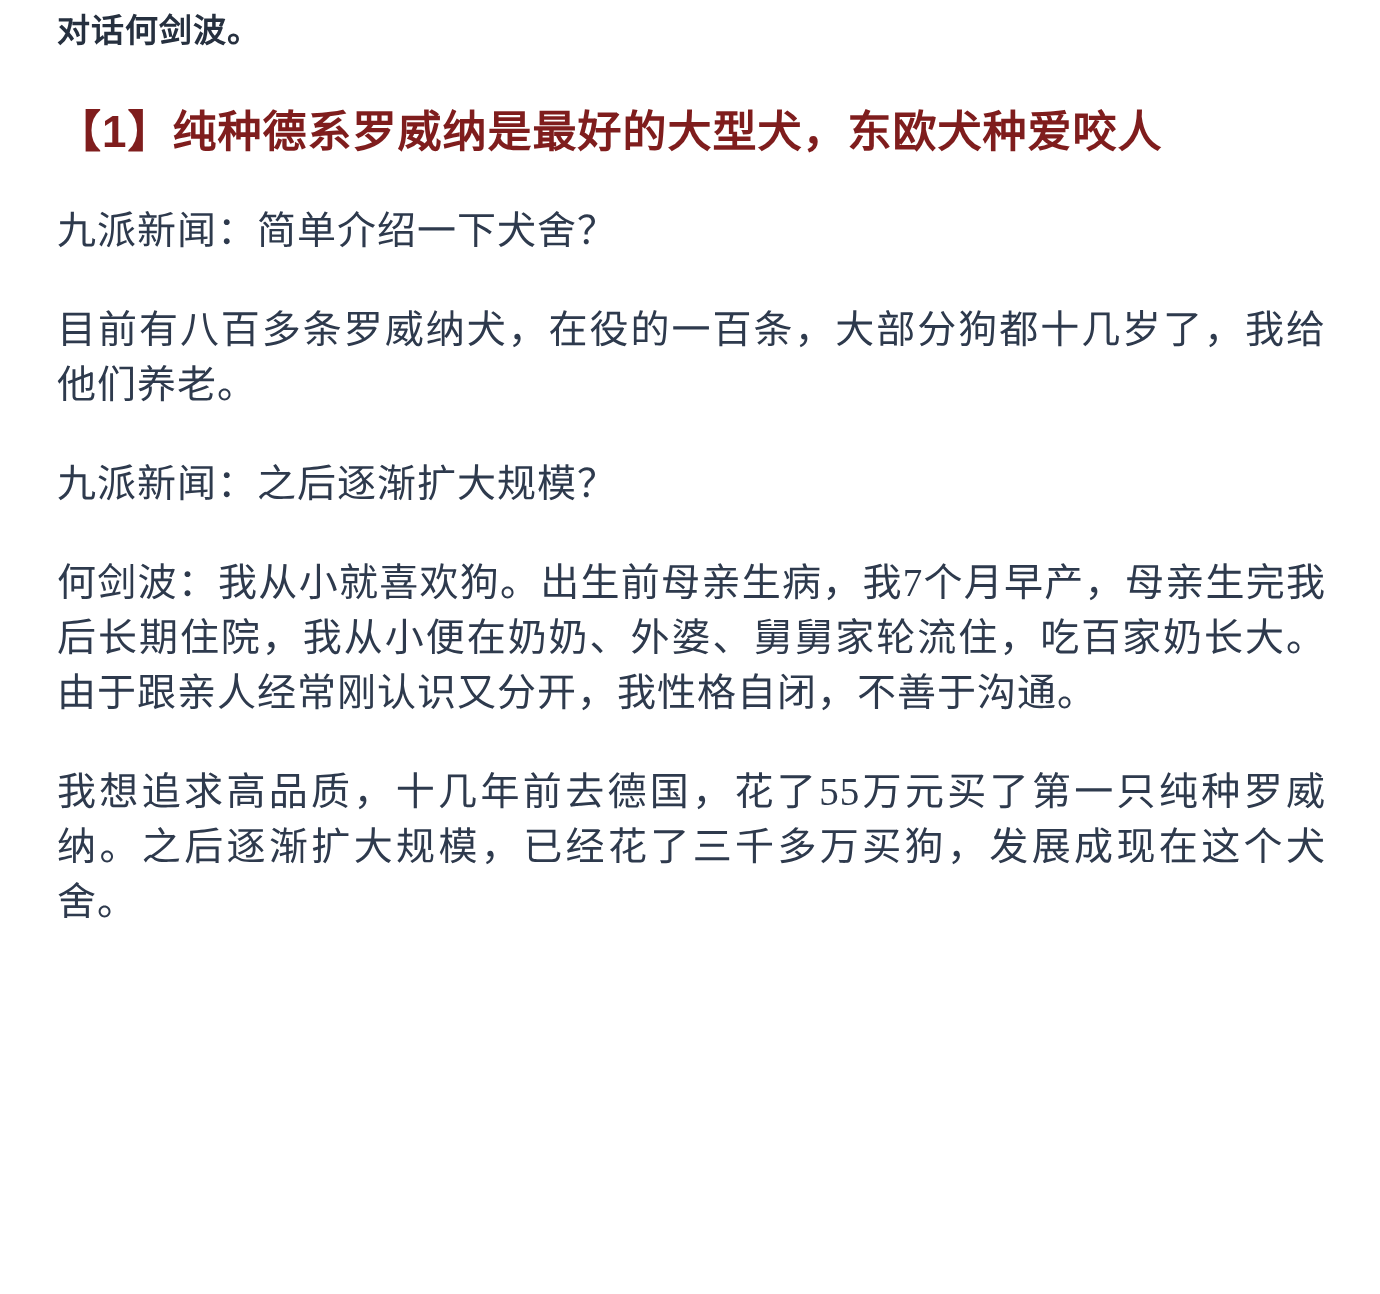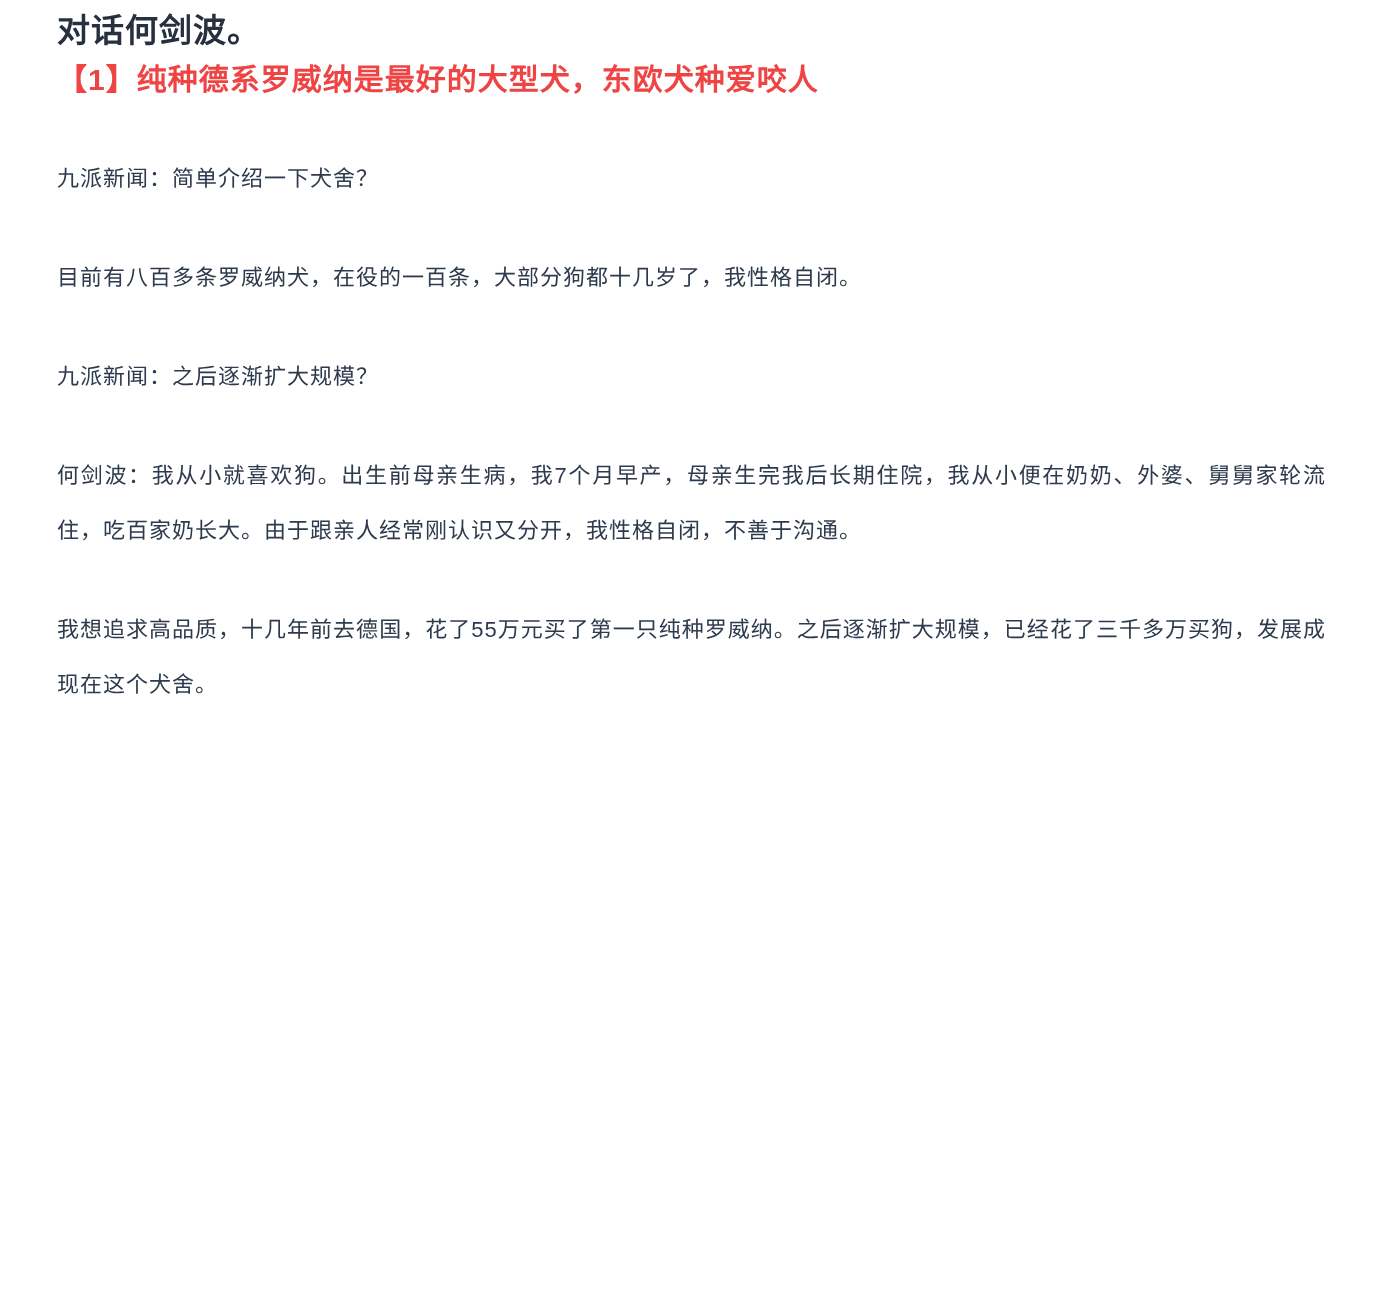--- a/index.html
+++ b/index.html
@@ -22,43 +22,45 @@
 
   .article-title {
     font-size: 33px;
     font-weight: 700;
     line-height: 42px;
     color: #26303f;
     letter-spacing: 1px;
   }
 
   .section-heading {
-    font-size: 30px;
+    font-size: 44px;
     font-weight: 700;
     line-height: 55px;
-    color: #ef4444;
+    margin-top: 52px;
+    color: #7f1d1d;
     letter-spacing: 1px;
   }
 
   .para {
-    font-size: 22px;
+    font-size: 39px;
     line-height: 55px;
     margin-top: 44px;
     text-align: justify;
     text-justify: inter-ideograph;
     letter-spacing: 1px;
     word-break: break-all;
+    font-family: Liberation Serif, serif;
   }
 </style>
 </head>
 <body>
 
 <div class="article">
   <h1 class="article-title">对话何剑波。</h1>
 
   <h2 class="section-heading">【1】纯种德系罗威纳是最好的大型犬，东欧犬种爱咬人</h2>
 
   <p class="para">九派新闻：简单介绍一下犬舍？</p>
-  <p class="para">目前有八百多条罗威纳犬，在役的一百条，大部分狗都十几岁了，我性格自闭。</p>
+  <p class="para">目前有八百多条罗威纳犬，在役的一百条，大部分狗都十几岁了，我给他们养老。</p>
   <p class="para">九派新闻：之后逐渐扩大规模？</p>
   <p class="para">何剑波：我从小就喜欢狗。出生前母亲生病，我7个月早产，母亲生完我后长期住院，我从小便在奶奶、外婆、舅舅家轮流住，吃百家奶长大。由于跟亲人经常刚认识又分开，我性格自闭，不善于沟通。</p>
   <p class="para">我想追求高品质，十几年前去德国，花了55万元买了第一只纯种罗威纳。之后逐渐扩大规模，已经花了三千多万买狗，发展成现在这个犬舍。</p>
 </div>
 
 </body></html>

